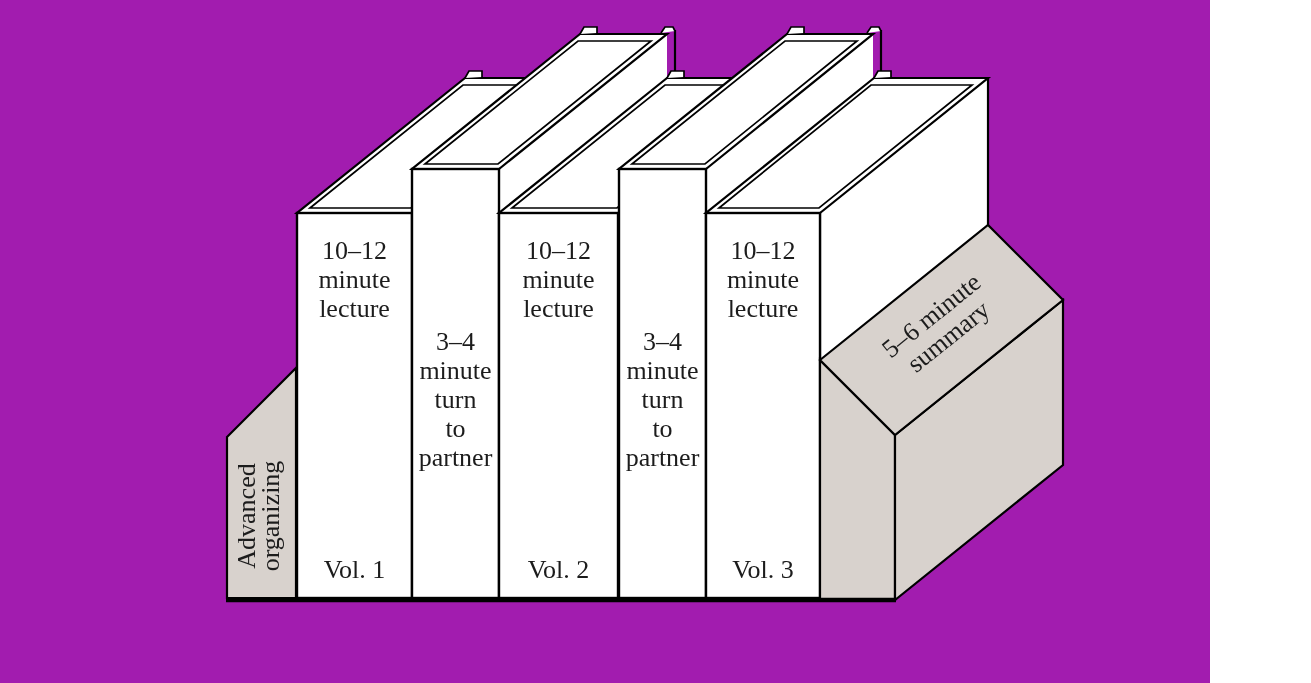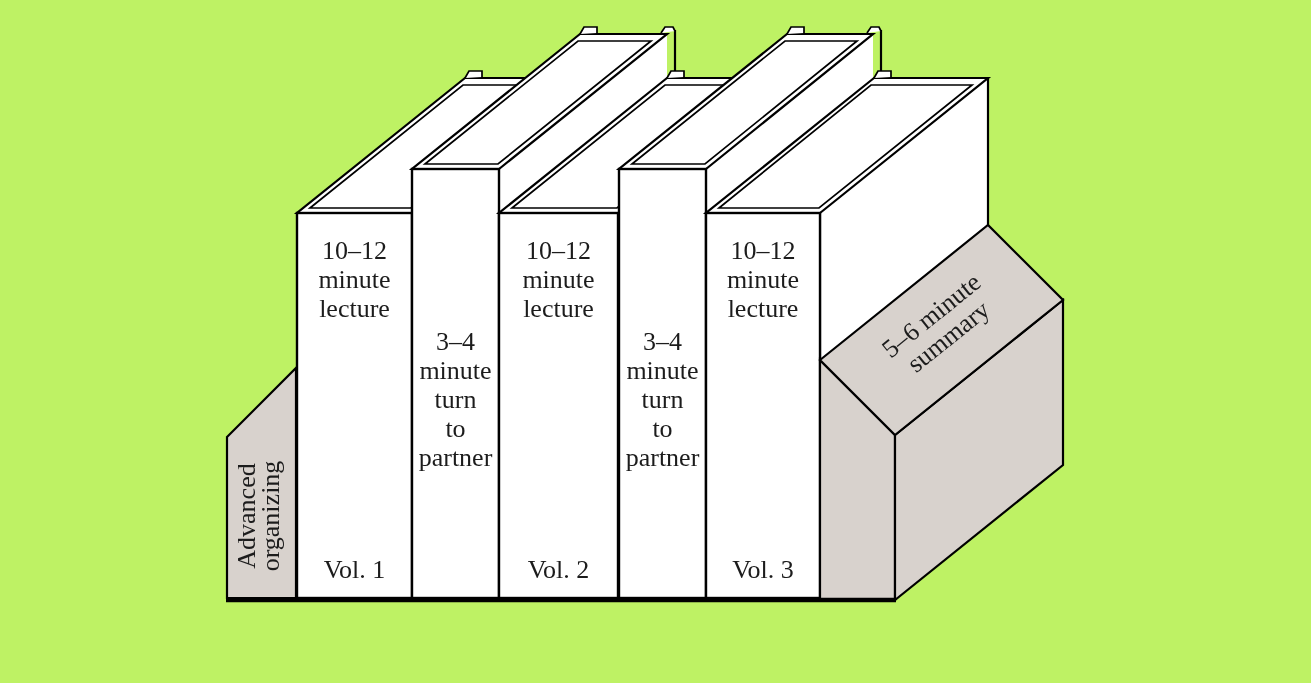--- a/index.html
+++ b/index.html
@@ -2,23 +2,23 @@
 <html><head>
 <meta charset="utf-8">
 <style>
   html, body {
     margin: 0;
     padding: 0;
     background: #ffffff;
   }
   .page {
     position: relative;
-    width: 1311px;
+    width: 1210px;
     height: 683px;
-    background: #bef264;
+    background: #a21caf;
     overflow: hidden;
     text-decoration: underline;
   }
   svg.diagram {
     position: absolute;
     left: 0;
     top: 0;
     width: 1311px;
     height: 683px;
   }

